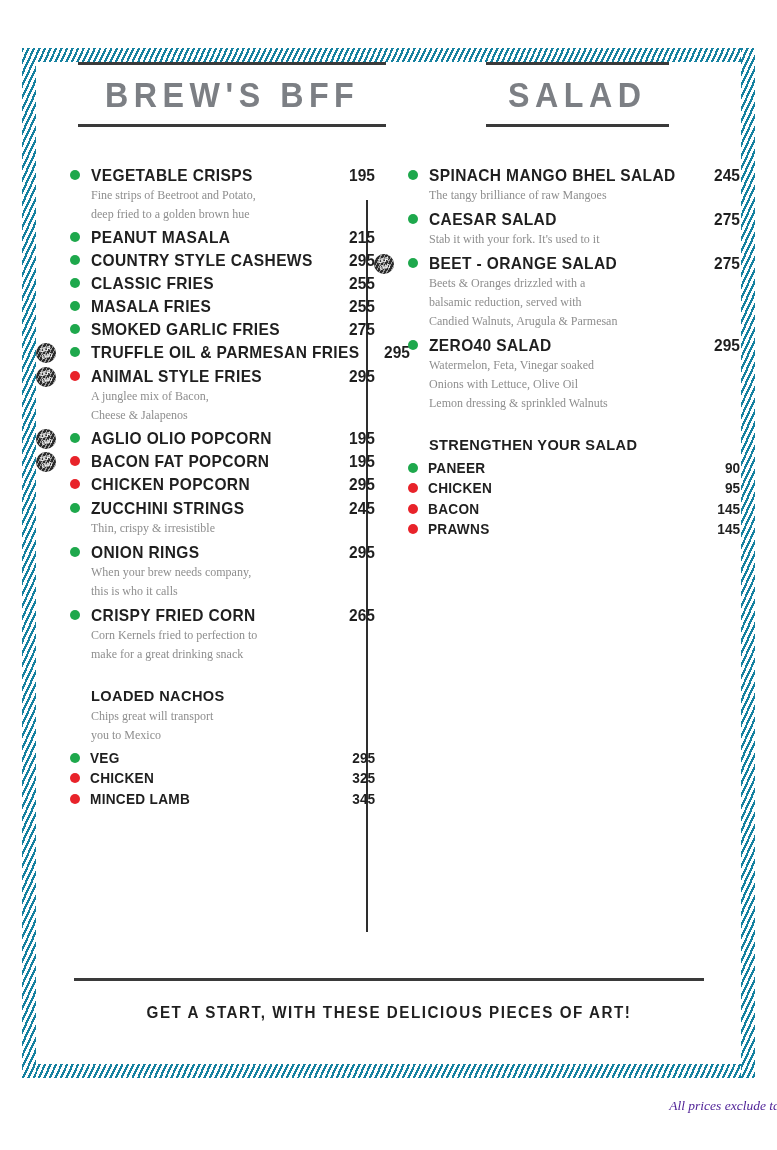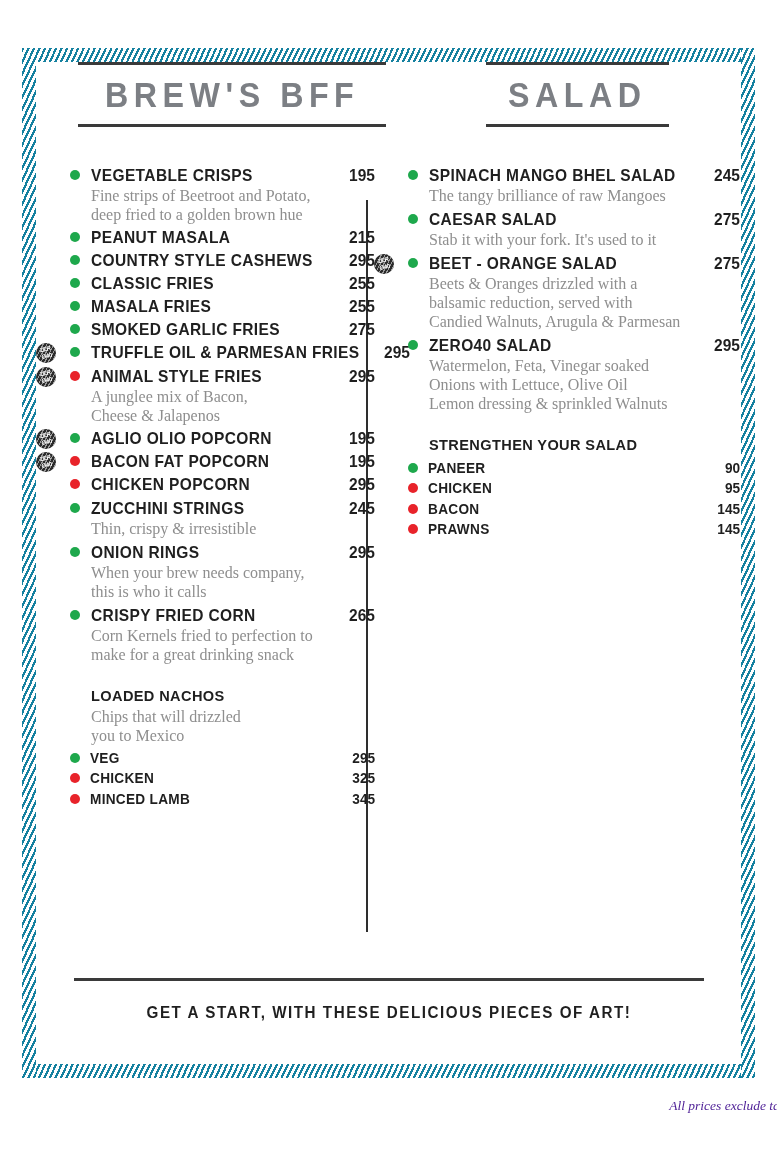--- a/index.html
+++ b/index.html
@@ -177,21 +177,21 @@
     font-size: 16.5px;
     color: #1f1f1f;
     line-height: 20px;
     flex: none;
     text-align: right;
     min-width: 34px;
     transform: scaleX(0.94);
   }
   .item-desc {
     font-family: "Liberation Serif", serif;
-    font-size: 16px;
+    font-size: 12px;
     color: #8e8e8e;
     line-height: 19px;
     margin-left: 21px;
     margin-top: 1px;
     margin-bottom: 2px;
   }
   .item-desc div { white-space: nowrap; }
 
   
   .subhead {
@@ -432,21 +432,21 @@
               <div class="item-desc">
                 <div>Corn Kernels fried to perfection to</div>
                 <div>make for a great drinking snack</div>
               </div>
             </div>
           </div>
         <div id="left-group" class="nachos-group">
             <div class="item spaced-lg">
               <div class="subhead">LOADED NACHOS</div>
               <div class="item-desc">
-                <div>Chips that will drizzled</div>
+                <div>Chips great will transport</div>
                 <div>you to Mexico</div>
               </div>
             </div>
             <div class="subitem">
               <span class="dot veg"></span>
               <span class="sub-name">VEG</span>
               <span class="sub-price">295</span>
             </div>
             <div class="subitem">
               <span class="dot nonveg"></span>

